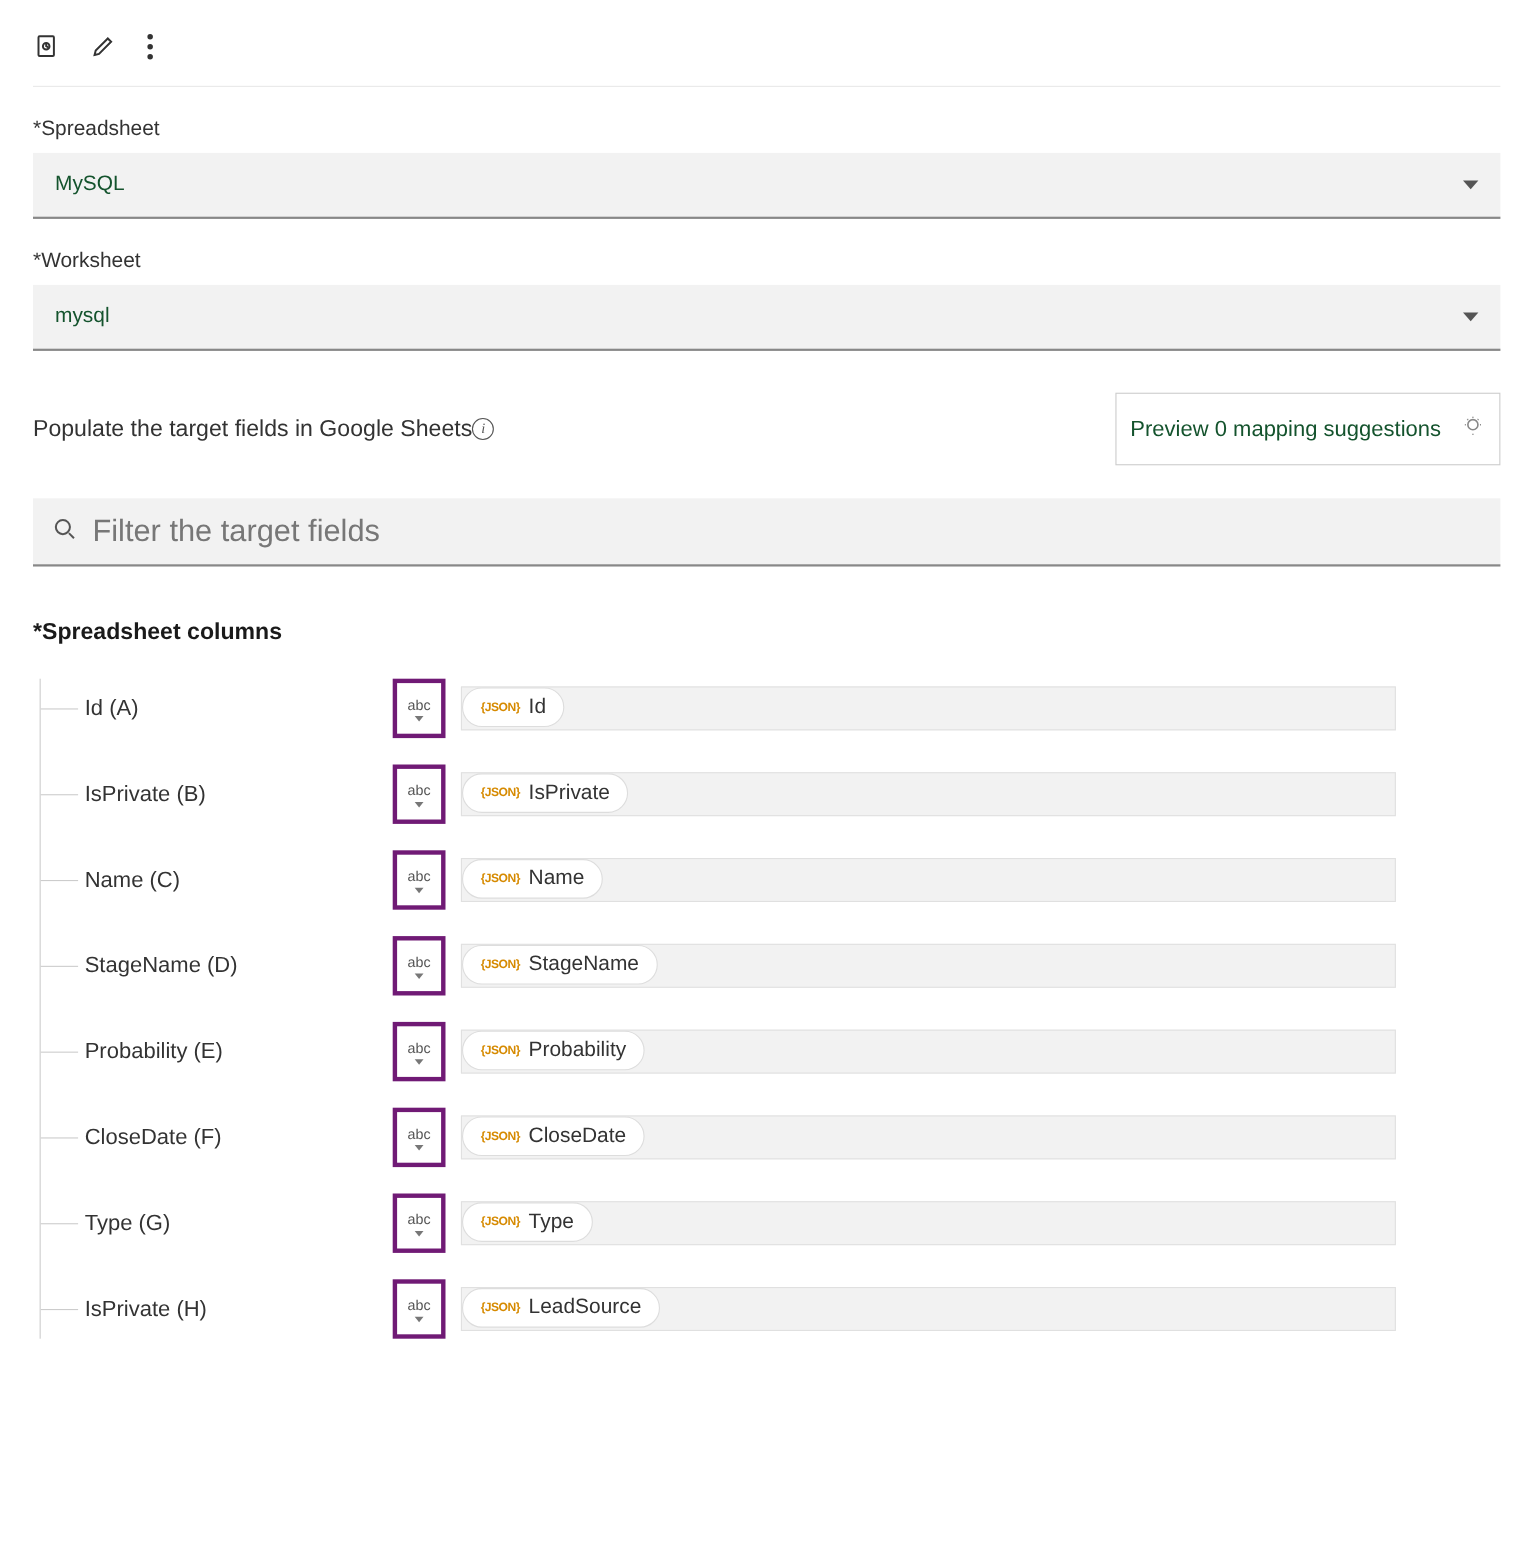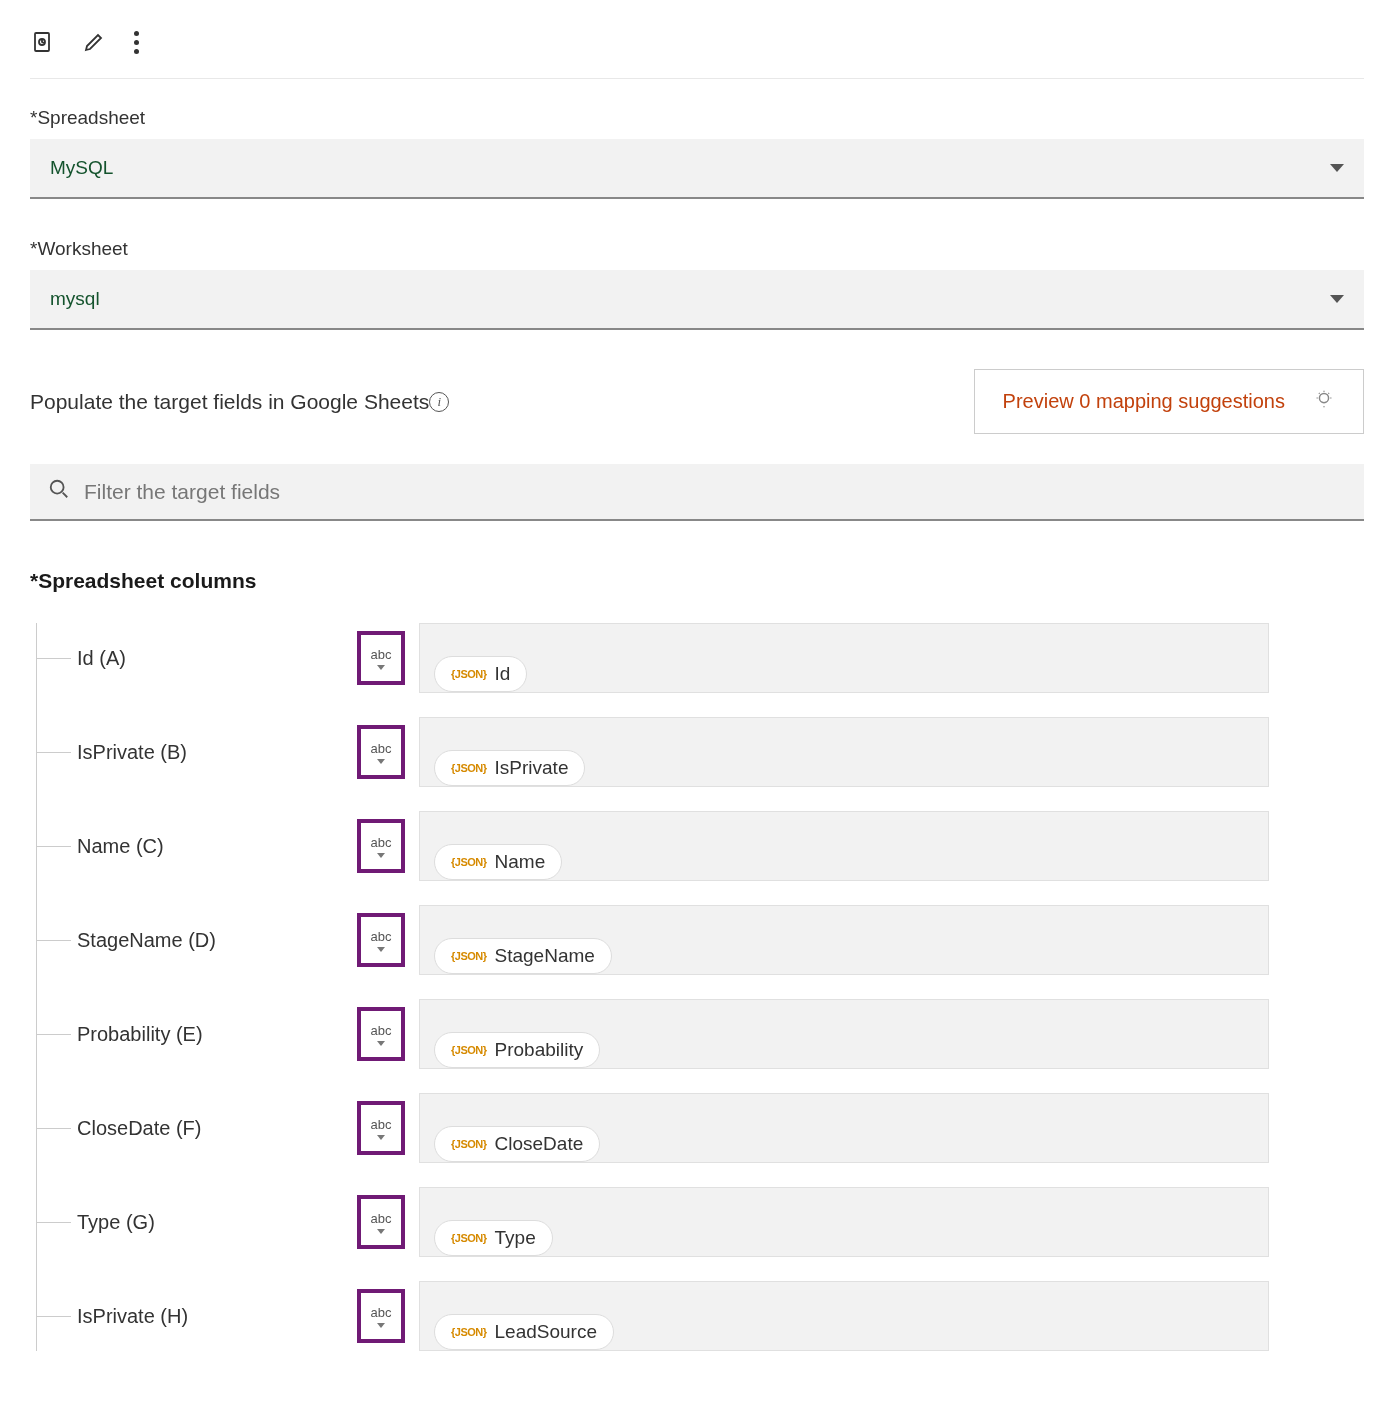--- a/index.html
+++ b/index.html
@@ -7,47 +7,47 @@
   .container { width: 1394px; padding: 30px 30px 0 30px; }
 
   .header { display: flex; align-items: center; margin-bottom: 28px; border-bottom: 1px solid #e8e8e8; padding-bottom: 24px; }
   .header-title { font-size: 24px; font-weight: 400; color: #1a1a1a; flex: 1; }
   .header-icons { display: flex; gap: 28px; align-items: center; padding-right: 10px; }
   .header-icon-btn { background: none; border: none; cursor: pointer; color: #333; display: flex; align-items: center; justify-content: center; padding: 0; }
   .header-icon-btn svg { width: 24px; height: 24px; }
   .more-dots { display: flex; flex-direction: column; gap: 4px; }
   .more-dots span { width: 5px; height: 5px; background: #333; border-radius: 50%; display: block; }
 
-  .field-group { margin-bottom: 39px; }
+  .field-group { margin-bottom: 28px; }
   .field-label { font-size: 19px; color: #333; margin-bottom: 10px; display: block; }
   .select-box { width: 100%; background: #f2f2f2; border: none; border-bottom: 2px solid #888; padding: 18px 20px; font-size: 19px; color: #14532d; display: flex; align-items: center; justify-content: space-between; cursor: pointer; }
   .chevron-down { width: 0; height: 0; border-left: 7px solid transparent; border-right: 7px solid transparent; border-top: 8px solid #555; }
 
   .populate-row { display: flex; align-items: center; justify-content: space-between; margin: 38px 0 30px 0; }
   .populate-text { font-size: 21px; color: #333; display: flex; align-items: center; gap: 0; }
   .info-icon { width: 20px; height: 20px; border: 1.5px solid #555; border-radius: 50%; display: inline-flex; align-items: center; justify-content: center; font-size: 13px; color: #555; font-style: italic; font-family: serif; }
-  .preview-btn { border: 1px solid #ccc; background: #fff; color: #c2410c; padding: 18px 28px; font-size: 20px; display: flex; align-items: center; gap: 28px; cursor: pointer; }
+  .preview-btn { border: 1px solid #ccc; background: #fff; color: #14532d; padding: 18px 13px; font-size: 20px; display: flex; align-items: center; gap: 18px; cursor: pointer; }
   .bulb-icon { display: inline-block; }
   .bulb-icon svg { width: 22px; height: 22px; stroke: #888; fill: none; }
 
   .filter-box { width: 100%; background: #f2f2f2; border: none; border-bottom: 2px solid #888; padding: 14px 18px; display: flex; align-items: center; gap: 14px; }
   .search-icon svg { width: 22px; height: 22px; stroke: #555; fill: none; stroke-width: 2; }
-  .filter-input { background: transparent; border: none; font-size: 21px; color: #a16207; flex: 1; outline: none; }
+  .filter-input { background: transparent; border: none; font-size: 28px; color: #a16207; flex: 1; outline: none; }
   .filter-input::placeholder { color: #777; }
 
   .columns-title { font-size: 21px; font-weight: 700; color: #1a1a1a; margin: 48px 0 30px 0; }
 
   .mapping-area { border-left: 1px solid #ccc; margin-left: 6px; }
   .map-row { display: flex; align-items: center; margin-bottom: 24px; }
   .tree-branch { width: 34px; height: 1px; background: #ccc; margin-right: 6px; position: relative; }
   .map-label { width: 280px; font-size: 20px; color: #333; }
   .type-chip { width: 48px; height: 54px; background: #fff; border: 4px solid #701a75; display: flex; flex-direction: column; align-items: center; justify-content: center; font-size: 13px; color: #555; margin-right: 14px; }
   .type-chip .abc { margin-bottom: 0; }
   .type-chip .mini-chevron { width: 0; height: 0; border-left: 4px solid transparent; border-right: 4px solid transparent; border-top: 5px solid #777; margin-top: 3px; }
-  .map-value { flex: 1; max-width: 850px; background: #f2f2f2; border: 1px solid #e0e0e0; height: 70px; display: flex; align-items: flex-end; padding: 0 14px; }
+  .map-value { flex: 1; max-width: 850px; background: #f2f2f2; border: 1px solid #e0e0e0; height: 40px; display: flex; align-items: flex-start; padding: 0 0; }
   .pill { background: #fff; border: 1px solid #ddd; border-radius: 22px; padding: 6px 16px; display: flex; align-items: center; gap: 8px; font-size: 19px; color: #333; }
   .json-tag { color: #d68a00; font-size: 11px; font-weight: 700; letter-spacing: -0.5px; }
   .json-tag::before { content: "{"; }
   .json-tag::after { content: "}"; }
 </style>
 </head>
 <body>
 
 <div class="container">
 

